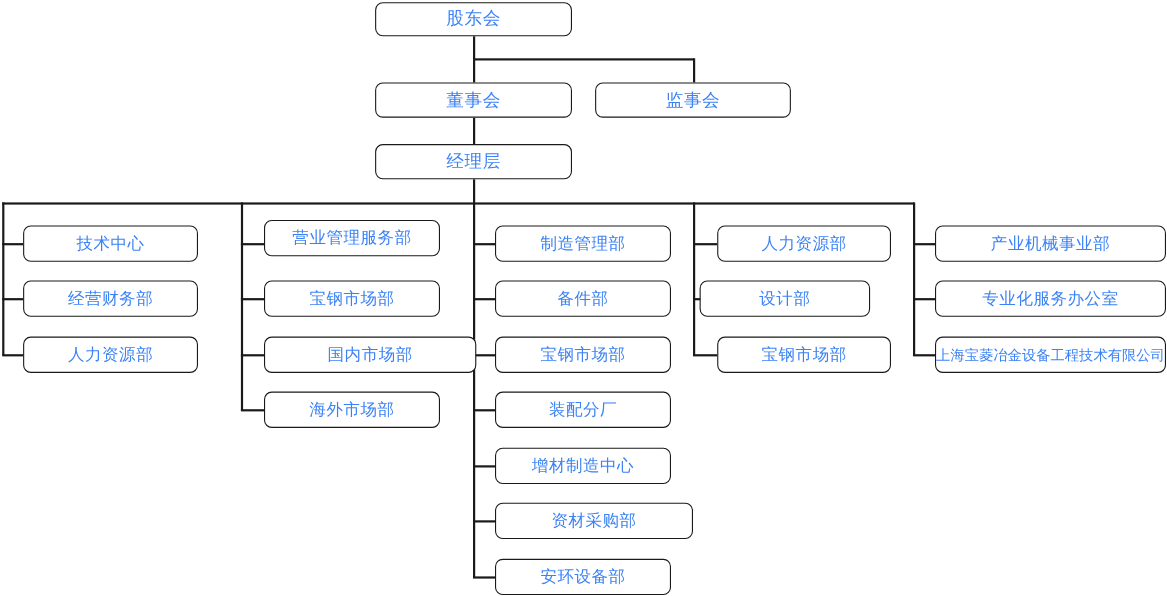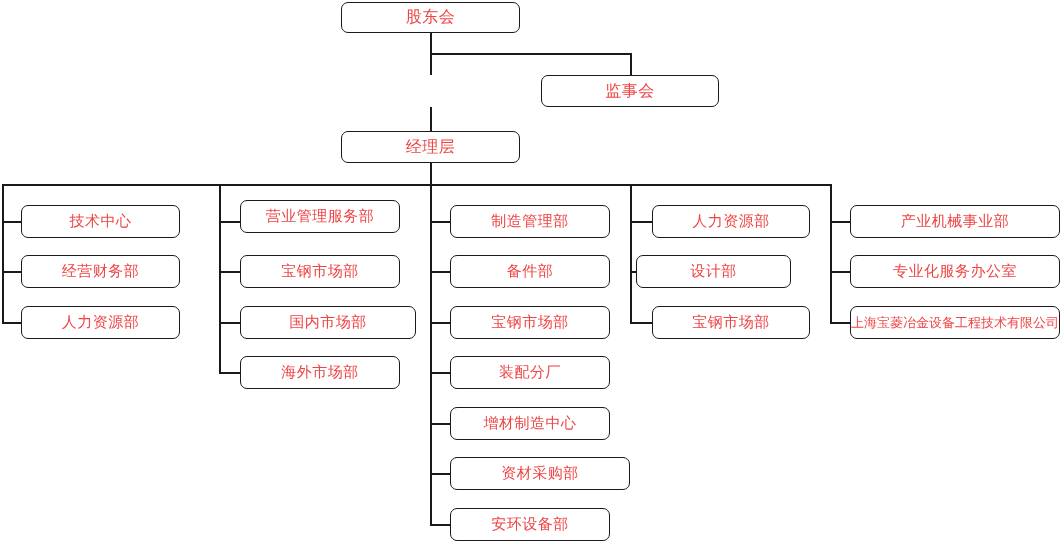--- a/index.html
+++ b/index.html
@@ -16,21 +16,21 @@
   }
   .node {
     position: absolute;
     box-sizing: border-box;
     border: 1.5px solid #1a1a1a;
     border-radius: 7px;
     background: #ffffff;
     display: flex;
     align-items: center;
     justify-content: center;
-    color: #ef4444;
+    color: #3b82f6;
     font-size: 15px;
     white-space: nowrap;
     letter-spacing: 0.5px;
   }
   .node.top { font-size: 16px; }
   .node.longname { font-size: 13px; letter-spacing: 0; padding: 0 1px; }
   .ln { position: absolute; background: #1a1a1a; }
   .ln.v { width: 1.5px; }
   .ln.h { height: 1.5px; }
 </style>
@@ -70,30 +70,31 @@
 
   <div class="ln h" style="left:630px;top:221px;width:22px"></div>
   <div class="ln h" style="left:630px;top:271px;width:22px"></div>
   <div class="ln h" style="left:630px;top:322px;width:22px"></div>
 
   <div class="ln h" style="left:830px;top:221px;width:20px"></div>
   <div class="ln h" style="left:830px;top:271px;width:20px"></div>
   <div class="ln h" style="left:830px;top:322px;width:20px"></div>
 
   <div class="node top" style="left:341px;top:2px;width:179px;height:31px">股东会</div>
+  <div class="node top" style="left:341px;top:75px;width:179px;height:32px">董事会</div>
   <div class="node top" style="left:541px;top:75px;width:178px;height:32px">监事会</div>
   <div class="node top" style="left:341px;top:131px;width:179px;height:32px">经理层</div>
 
   <div class="node" style="left:21px;top:205px;width:159px;height:33px">技术中心</div>
   <div class="node" style="left:21px;top:255px;width:159px;height:33px">经营财务部</div>
   <div class="node" style="left:21px;top:306px;width:159px;height:33px">人力资源部</div>
 
   <div class="node" style="left:240px;top:200px;width:160px;height:33px">营业管理服务部</div>
   <div class="node" style="left:240px;top:255px;width:160px;height:33px">宝钢市场部</div>
-  <div class="node" style="left:240px;top:306px;width:176px;height:33px">国内市场部</div>
+  <div class="node" style="left:240px;top:306px;width:193px;height:33px">国内市场部</div>
   <div class="node" style="left:240px;top:356px;width:160px;height:33px">海外市场部</div>
 
   <div class="node" style="left:450px;top:205px;width:160px;height:33px">制造管理部</div>
   <div class="node" style="left:450px;top:255px;width:160px;height:33px">备件部</div>
   <div class="node" style="left:450px;top:306px;width:160px;height:33px">宝钢市场部</div>
   <div class="node" style="left:450px;top:356px;width:160px;height:33px">装配分厂</div>
   <div class="node" style="left:450px;top:407px;width:160px;height:33px">增材制造中心</div>
   <div class="node" style="left:450px;top:457px;width:180px;height:33px">资材采购部</div>
   <div class="node" style="left:450px;top:508px;width:160px;height:33px">安环设备部</div>
 

